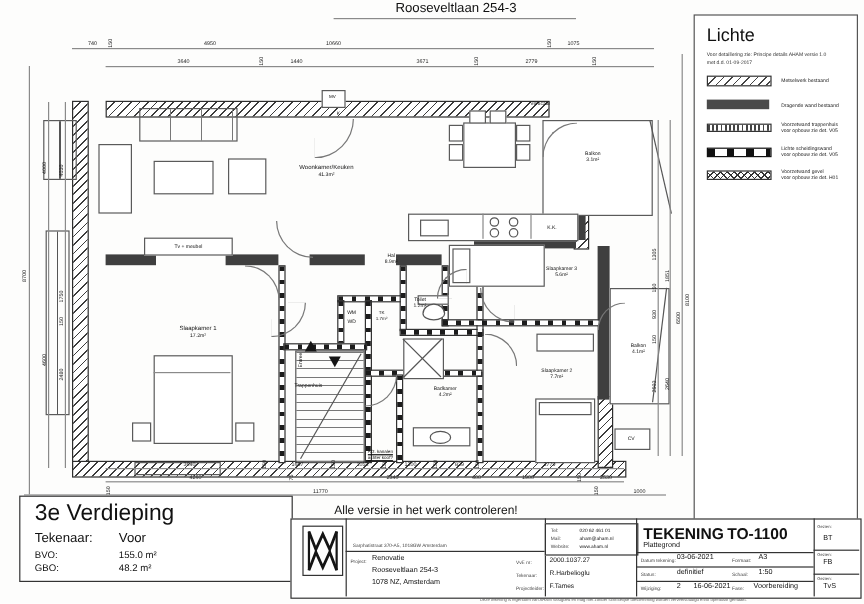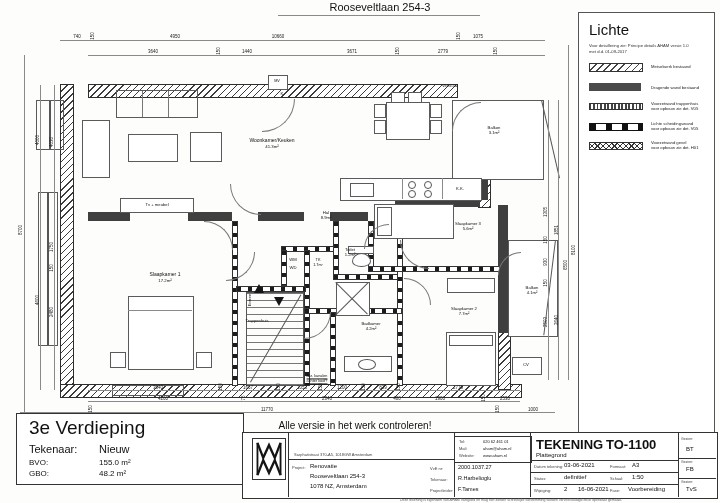--- a/index.html
+++ b/index.html
@@ -286,21 +286,21 @@
     <div class="lg-label" style="top:108px;">
       <span>Lichte scheidingswand</span><br><span>voor opbouw zie det. V05</span></div>
     <div class="sw" style="top:129px;height:6px;border:1px solid #333;background:repeating-linear-gradient(135deg,transparent 0 3px,#333 3px 4px),repeating-linear-gradient(45deg,transparent 0 3px,#333 3px 4px);"></div>
     <div class="lg-label" style="top:127px;">
       <span>Voorzetwand gevel</span><br><span>voor opbouw zie det. H01</span></div>
   </div>
 
   <div class="box" style="left:16px;top:413px;width:226px;height:70px;">
     <div class="abs" style="left:12px;top:3px;font-size:19px;">3e Verdieping</div>
     <div class="abs" style="left:12px;top:29px;font-size:11px;">Tekenaar:</div>
-    <div class="abs" style="left:82px;top:29px;font-size:11px;">Nieuw</div>
+    <div class="abs" style="left:82px;top:29px;font-size:11px;">Voor</div>
     <div class="abs" style="left:12px;top:44px;font-size:8px;">BVO:</div>
     <div class="abs" style="left:82px;top:44px;font-size:8px;">155.0 m²</div>
     <div class="abs" style="left:12px;top:55px;font-size:8px;">GBO:</div>
     <div class="abs" style="left:82px;top:55px;font-size:8px;">48.2 m²</div>
   </div>
 
   <div class="abs" style="left:250px;top:420px;width:210px;text-align:center;font-size:10px;">Alle versie in het werk controleren!</div>
 
   <div class="box" style="left:242px;top:432px;width:474px;height:65px;"></div>
   <div class="box" style="left:252px;top:438px;width:32px;height:40px;">

